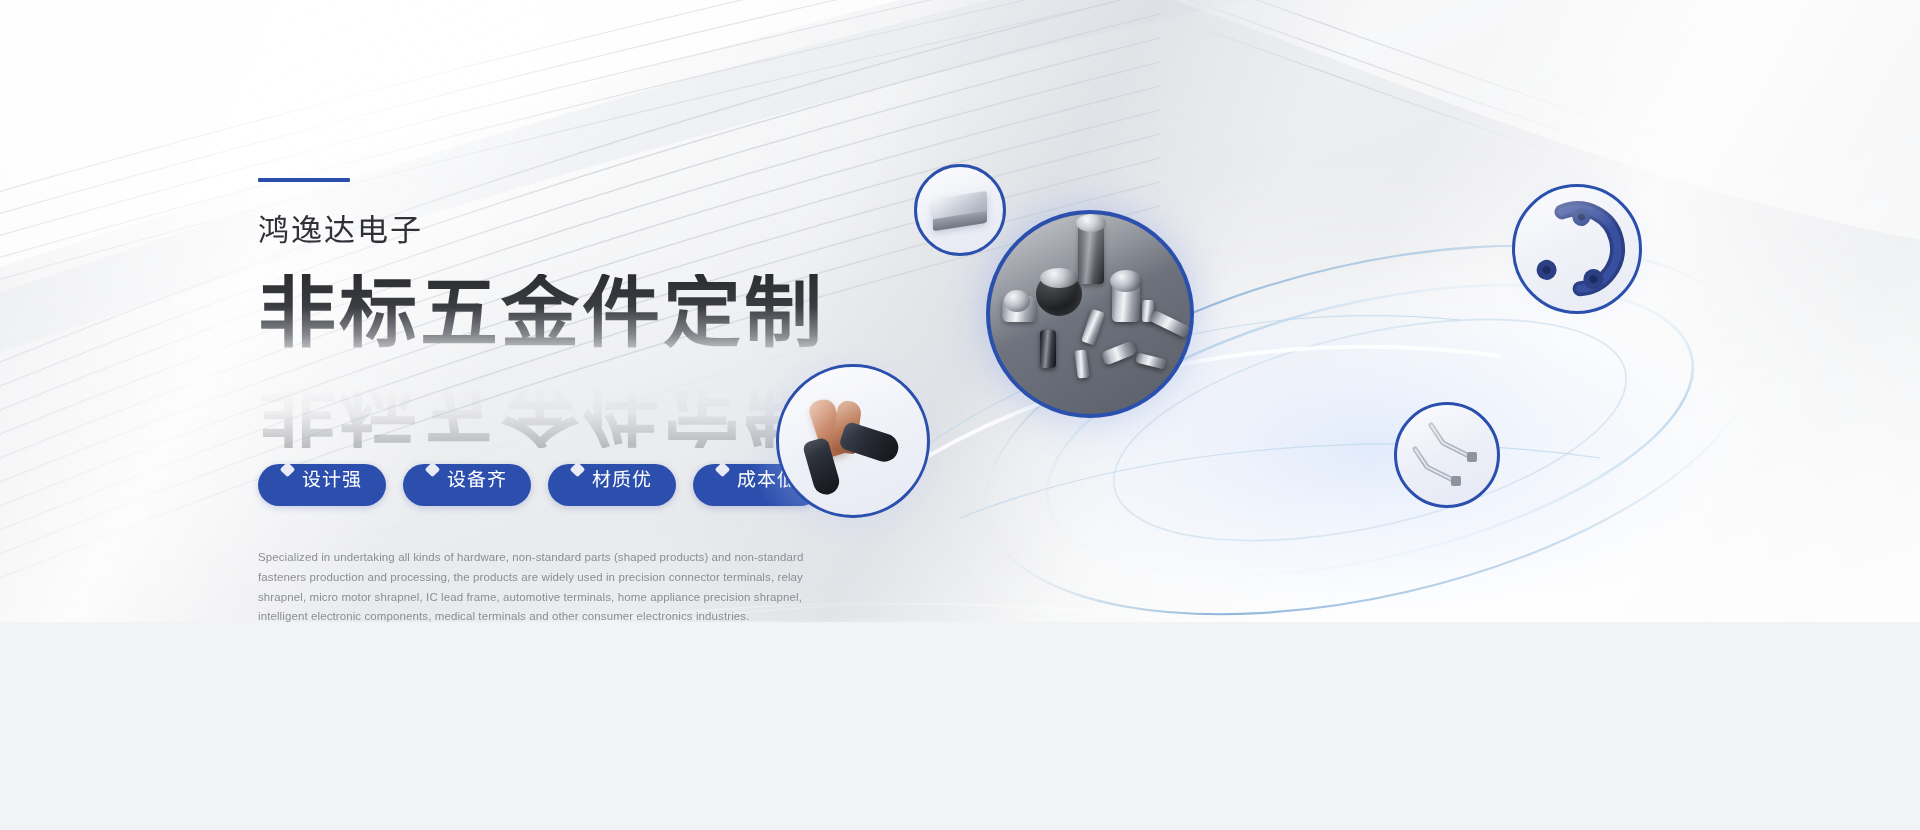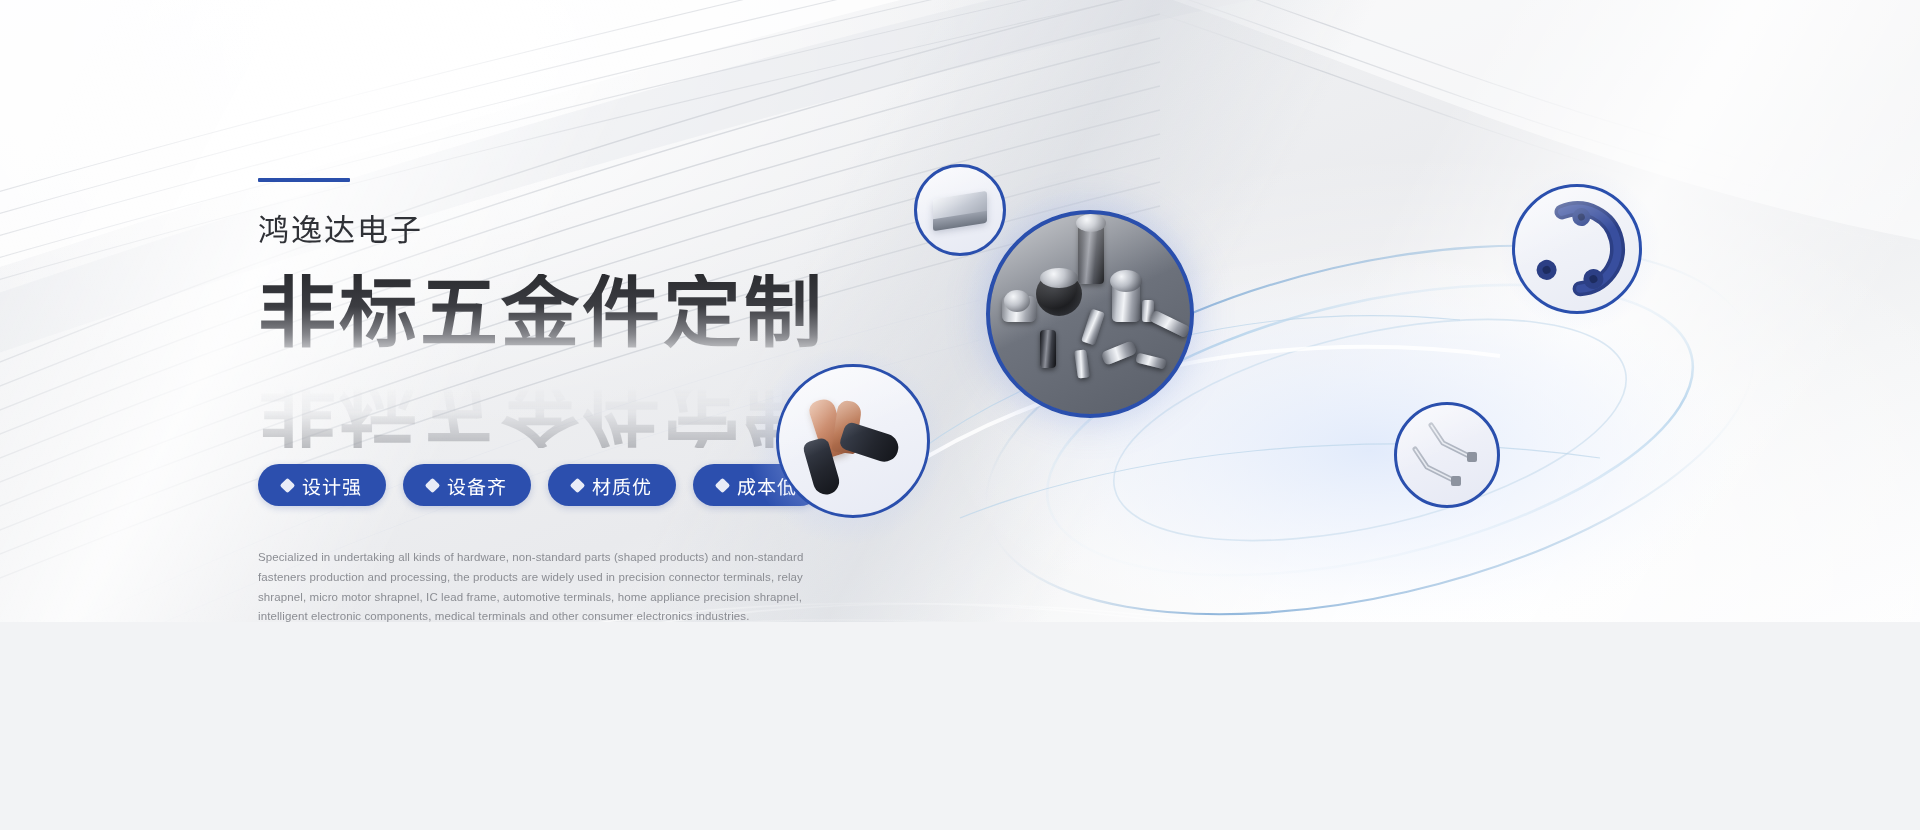--- a/index.html
+++ b/index.html
@@ -60,21 +60,21 @@
     transform:scaleY(-1);
     background:linear-gradient(180deg,rgba(140,142,148,.55) 0%,rgba(190,192,198,.18) 45%,rgba(255,255,255,0) 78%);
     -webkit-background-clip:text;background-clip:text;
     color:transparent;-webkit-text-fill-color:transparent;
     pointer-events:none;
   }
 
   
   .tags{display:flex;gap:17px;margin-top:72px;}
   .tag{
-    display:flex;align-items:center;gap:9px;
+    display:flex;gap:9px;
     height:42px;padding:0 24px;border-radius:21px;
     background:#2c4fae;color:#ffffff;
     font-size:19px;letter-spacing:1px;white-space:nowrap;
     box-shadow:0 2px 7px rgba(40,72,160,.22);
     cursor:pointer;user-select:none;
   }
   .tag .dot{
     width:11px;height:11px;background:#e9ecf7;
     transform:rotate(45deg);border-radius:2px;flex:none;
   }

